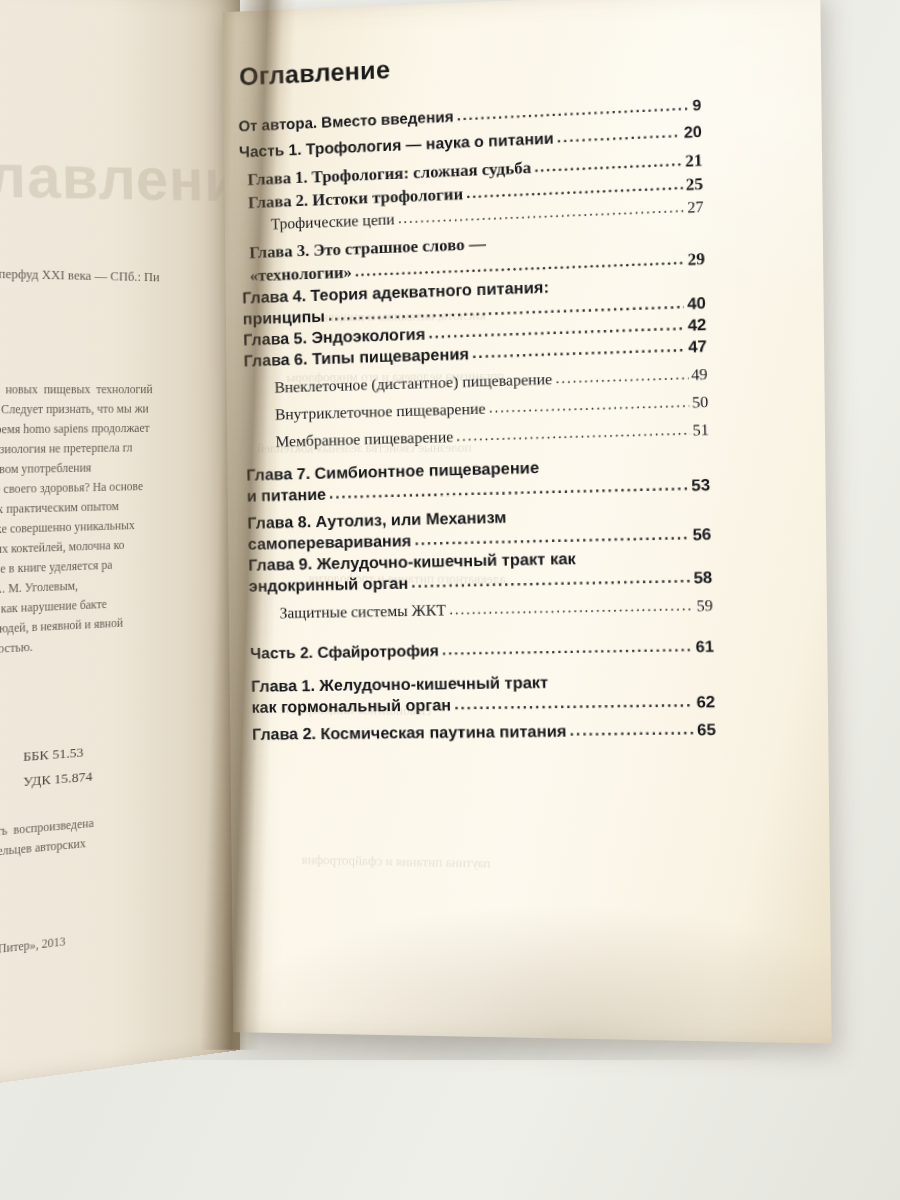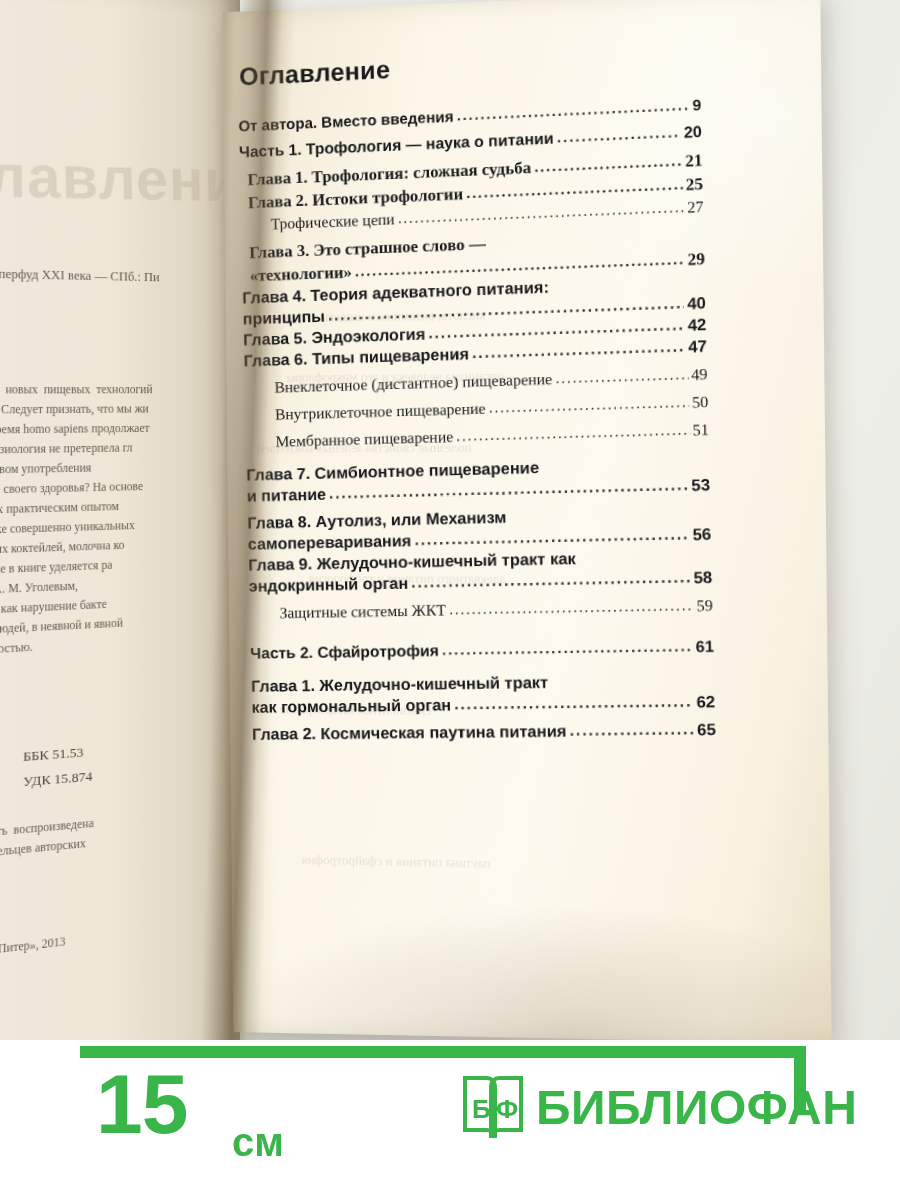--- a/index.html
+++ b/index.html
@@ -453,32 +453,14 @@
             <div class="entry lvl-chap-b gap-s">
               <span class="etext">Глава 2. Космическая паутина питания</span>
               <span class="dots">................................................................................</span>
               <span class="pg">65</span>
             </div>
           </div>
       </div>
     </div>
   </div>
 
-  <div class="brand">
-    <div class="brand-rule"></div>
-    <div class="brand-size">15</div>
-    <div class="brand-unit">см</div>
-    <div class="brand-logo">
-      <span class="bf-mark">
-        <svg width="66" height="74" viewBox="0 0 66 74" aria-hidden="true">
-          <g fill="none" stroke="#39b54a" stroke-width="4">
-            <path d="M5 8 h22 a8 8 0 0 1 8 8 v52 a8 8 0 0 0 -8 -8 h-22 z"></path>
-            <path d="M61 8 h-22 a8 8 0 0 0 -8 8 v52 a8 8 0 0 1 8 -8 h22 z"></path>
-          </g>
-          <text x="12" y="48" font-family="Liberation Sans, sans-serif" font-size="26" font-weight="bold" fill="#39b54a">Б</text>
-          <text x="36" y="48" font-family="Liberation Sans, sans-serif" font-size="26" font-weight="bold" fill="#39b54a">Ф</text>
-        </svg>
-      </span>
-      <span class="brand-name">БИБЛИОФАН</span>
-    </div>
-  </div>
 
 </div>
 
 </body></html>

